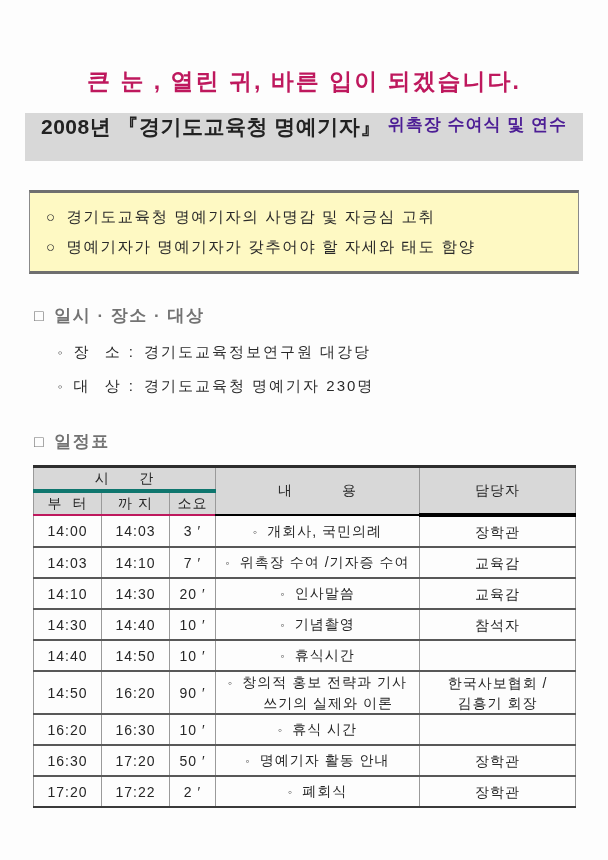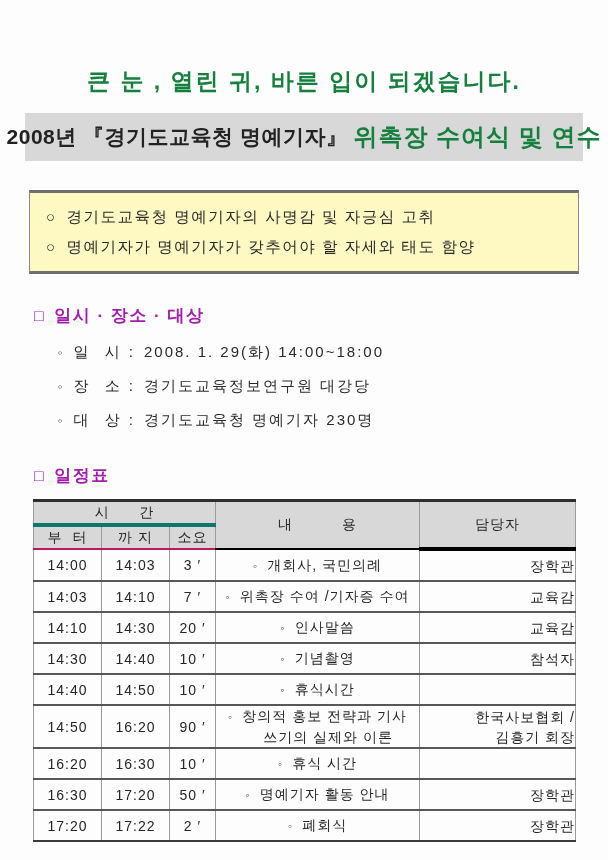--- a/index.html
+++ b/index.html
@@ -10,52 +10,52 @@
     color:#1f1f1f;
     -webkit-font-smoothing:antialiased;
   }
   .page { position:relative; width:608px; height:860px; background:#fdfdfd; overflow:hidden; }
 
   
   .slogan {
     padding-top:66px;
     text-align:center;
     font-size:23px; font-weight:bold; letter-spacing:2px;
-    color:#15803d;
+    color:#be185d;
   }
 
   
   .title-box {
     margin:16px auto 0; width:558px; height:48px;
     background:#d8d8d8;
-    display:flex; align-items:center; justify-content:center;
+    display:flex; justify-content:center;
     white-space:nowrap;
   }
   .title-main { font-size:21px; font-weight:bold; color:#222; letter-spacing:0.5px; }
-  .title-sub  { font-size:24px; font-weight:bold; color:#15803d; letter-spacing:1px; margin-left:6px; }
+  .title-sub  { font-size:17px; font-weight:bold; color:#4c1d95; letter-spacing:1px; margin-left:6px; }
 
   
   .objectives {
     margin:29px auto 0; width:518px;
     background:#fef9c3;
     border:1px solid #8a8a8a;
     border-top:3px solid #6f6f6f;
     border-bottom:3px solid #6f6f6f;
     padding:9px 14px 9px 16px;
   }
   .objective-item {
     font-size:15.5px; letter-spacing:1.5px; line-height:30px;
     color:#2a2a2a; white-space:nowrap;
   }
   .objective-item .obullet { font-size:15px; margin-right:10px; color:#333; }
 
   
   .section-heading {
     margin:30px 0 0 34px;
-    font-size:17px; font-weight:bold; letter-spacing:1.5px; color:#a21caf;
+    font-size:17px; font-weight:bold; letter-spacing:1.5px; color:#737373;
   }
   .section-heading .sq { font-weight:normal; margin-right:9px; font-size:16px; }
 
   
   .info-list { margin:16px 0 0 58px; }
   .info-item { font-size:15px; letter-spacing:2px; margin-bottom:15px; color:#2a2a2a; white-space:nowrap; }
   .info-item .ibullet { font-size:13px; margin-right:9px; color:#444; }
   .info-item .ilabel { letter-spacing:6px; }
   .info-item .colon { margin:0 9px 0 3px; }
 
@@ -78,21 +78,21 @@
   tr.h2 th { border-bottom:2px solid #be185d; }
   th.pre { white-space:pre; }
   table.schedule tbody td {
     height:29px; border-top:2px solid #585858; vertical-align:middle;
   }
   table.schedule tbody tr:first-child td { border-top:none; }
   td.c-content { text-align:left; padding:4px 4px 4px 11px; }
   td.c-content .line1 .b { margin-right:9px; font-size:12px; color:#444; }
   td.c-content .line1, td.c-content .line2 { line-height:20px; white-space:nowrap; }
   td.c-content .line2 { padding-left:21px; }
-  td.c-owner div { line-height:20px;text-align:right; }
+  td.c-owner div { line-height:20px; }
 </style>
 </head>
 <body>
 
 <div class="page">
 
   <div class="slogan">큰 눈 , 열린 귀, 바른 입이 되겠습니다.</div>
 
   <div class="title-box">
     <span class="title-main">2008년 『경기도교육청 명예기자』</span>
@@ -106,23 +106,20 @@
     <div class="objective-item">
       <span class="obullet">○</span><span>명예기자가 명예기자가 갖추어야 할 자세와 태도 함양</span>
     </div>
   </div>
 
   <div class="section-heading">
     <span class="sq">□</span><span>일시 · 장소 · 대상</span>
   </div>
 
   <div class="info-list">
-    <div class="info-item">
-      <span class="ibullet">◦</span><span class="ilabel">일 시</span><span class="colon">:</span><span>2008. 1. 29(화) 14:00~18:00</span>
-    </div>
     <div class="info-item">
       <span class="ibullet">◦</span><span class="ilabel">장 소</span><span class="colon">:</span><span>경기도교육정보연구원 대강당</span>
     </div>
     <div class="info-item">
       <span class="ibullet">◦</span><span class="ilabel">대 상</span><span class="colon">:</span><span>경기도교육청 명예기자 230명</span>
     </div>
   </div>
 
   <div class="section-heading" style="margin-top:34px;">
     <span class="sq">□</span><span>일정표</span>

